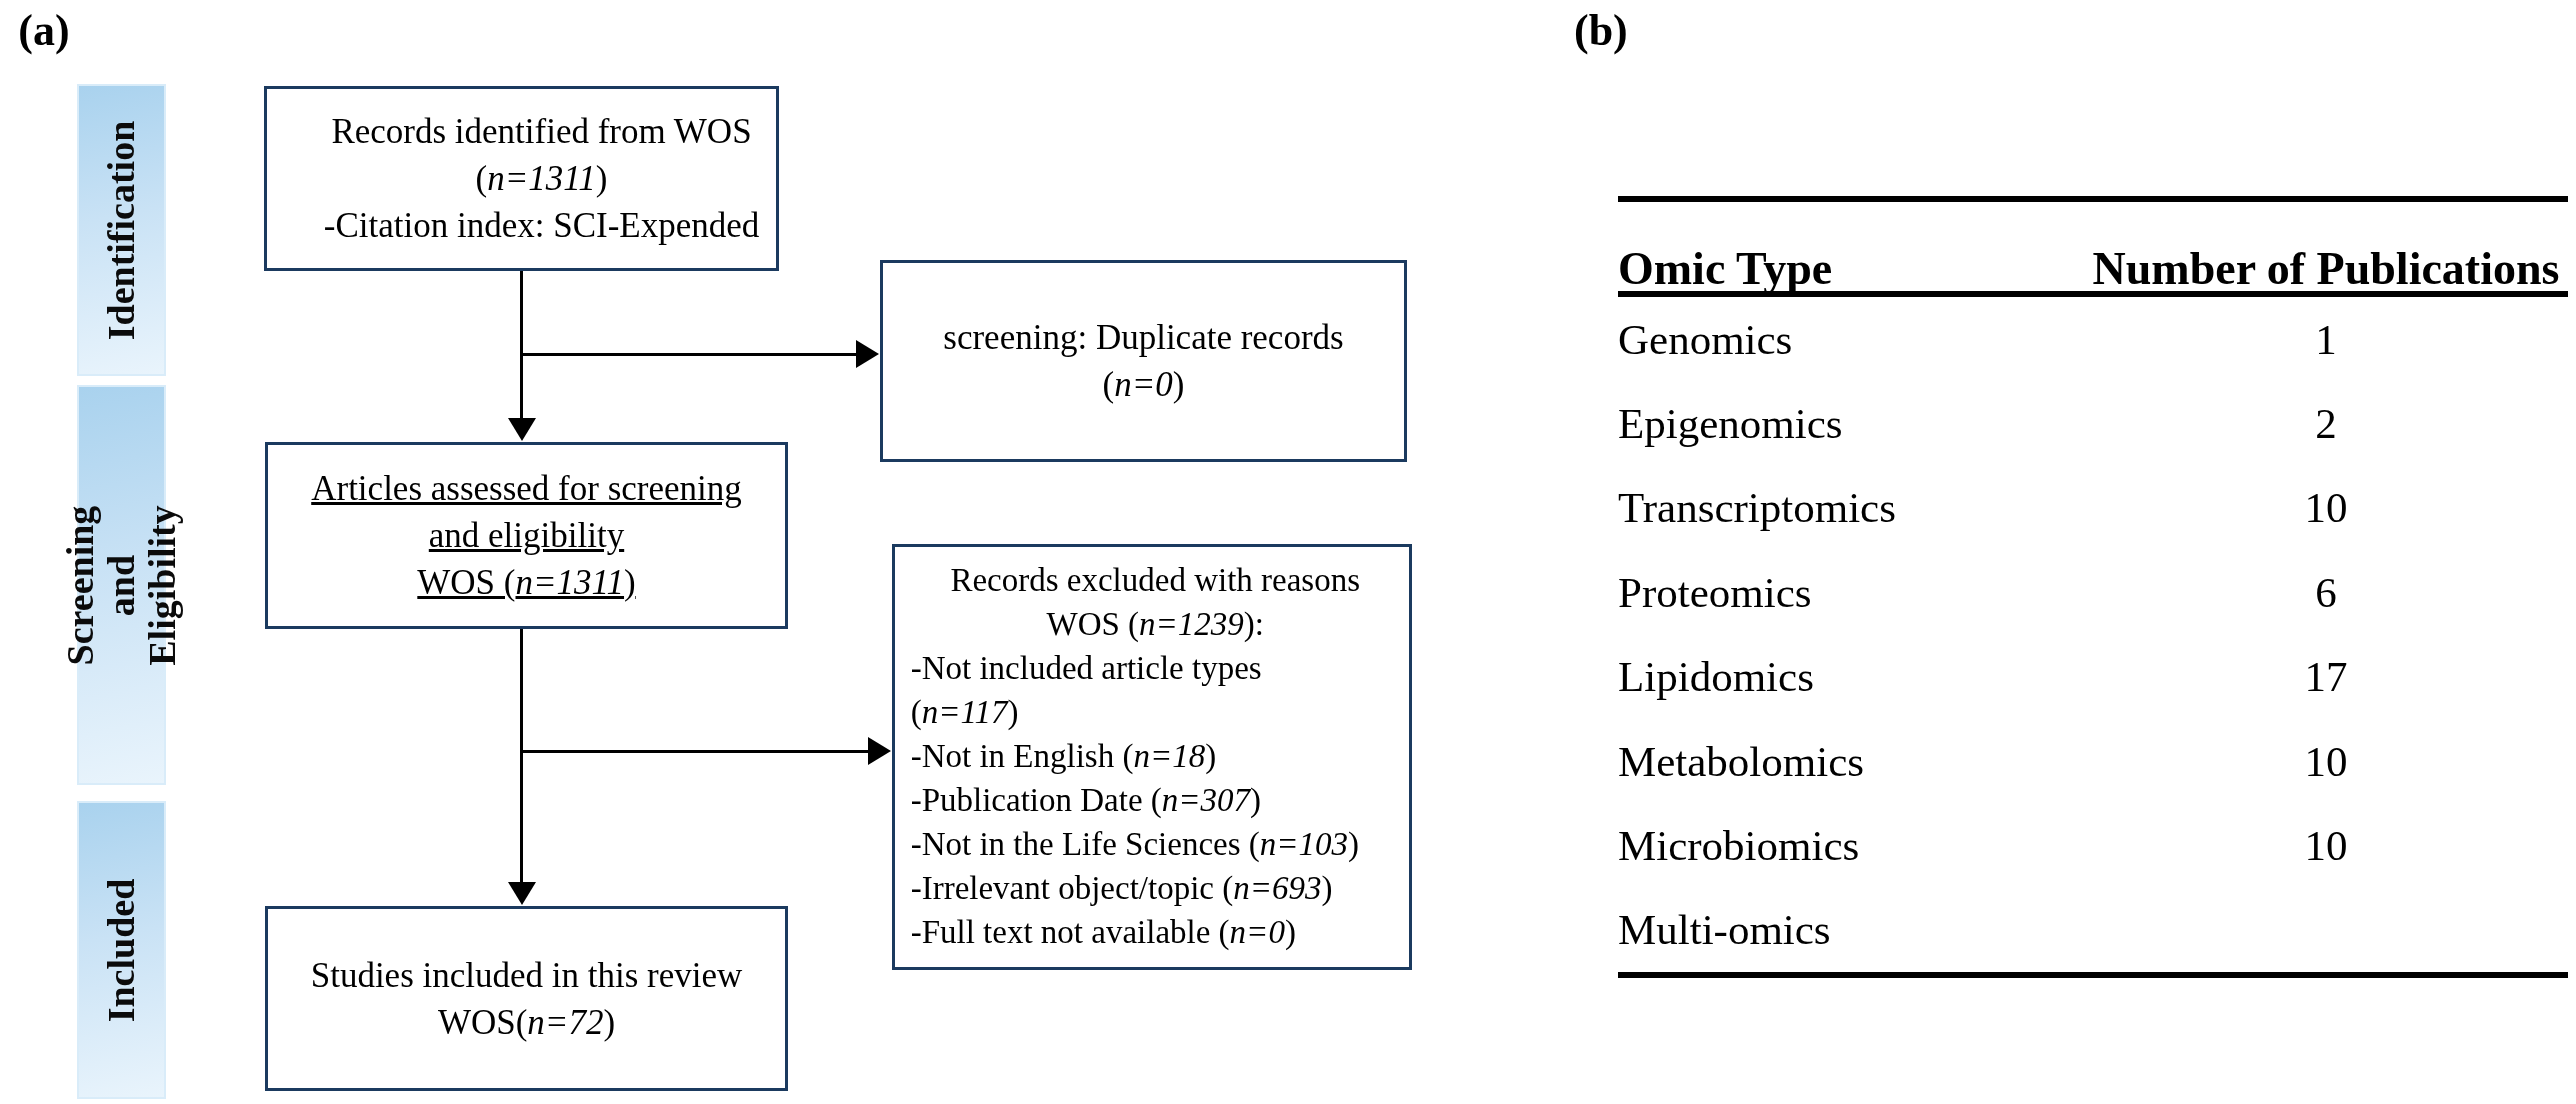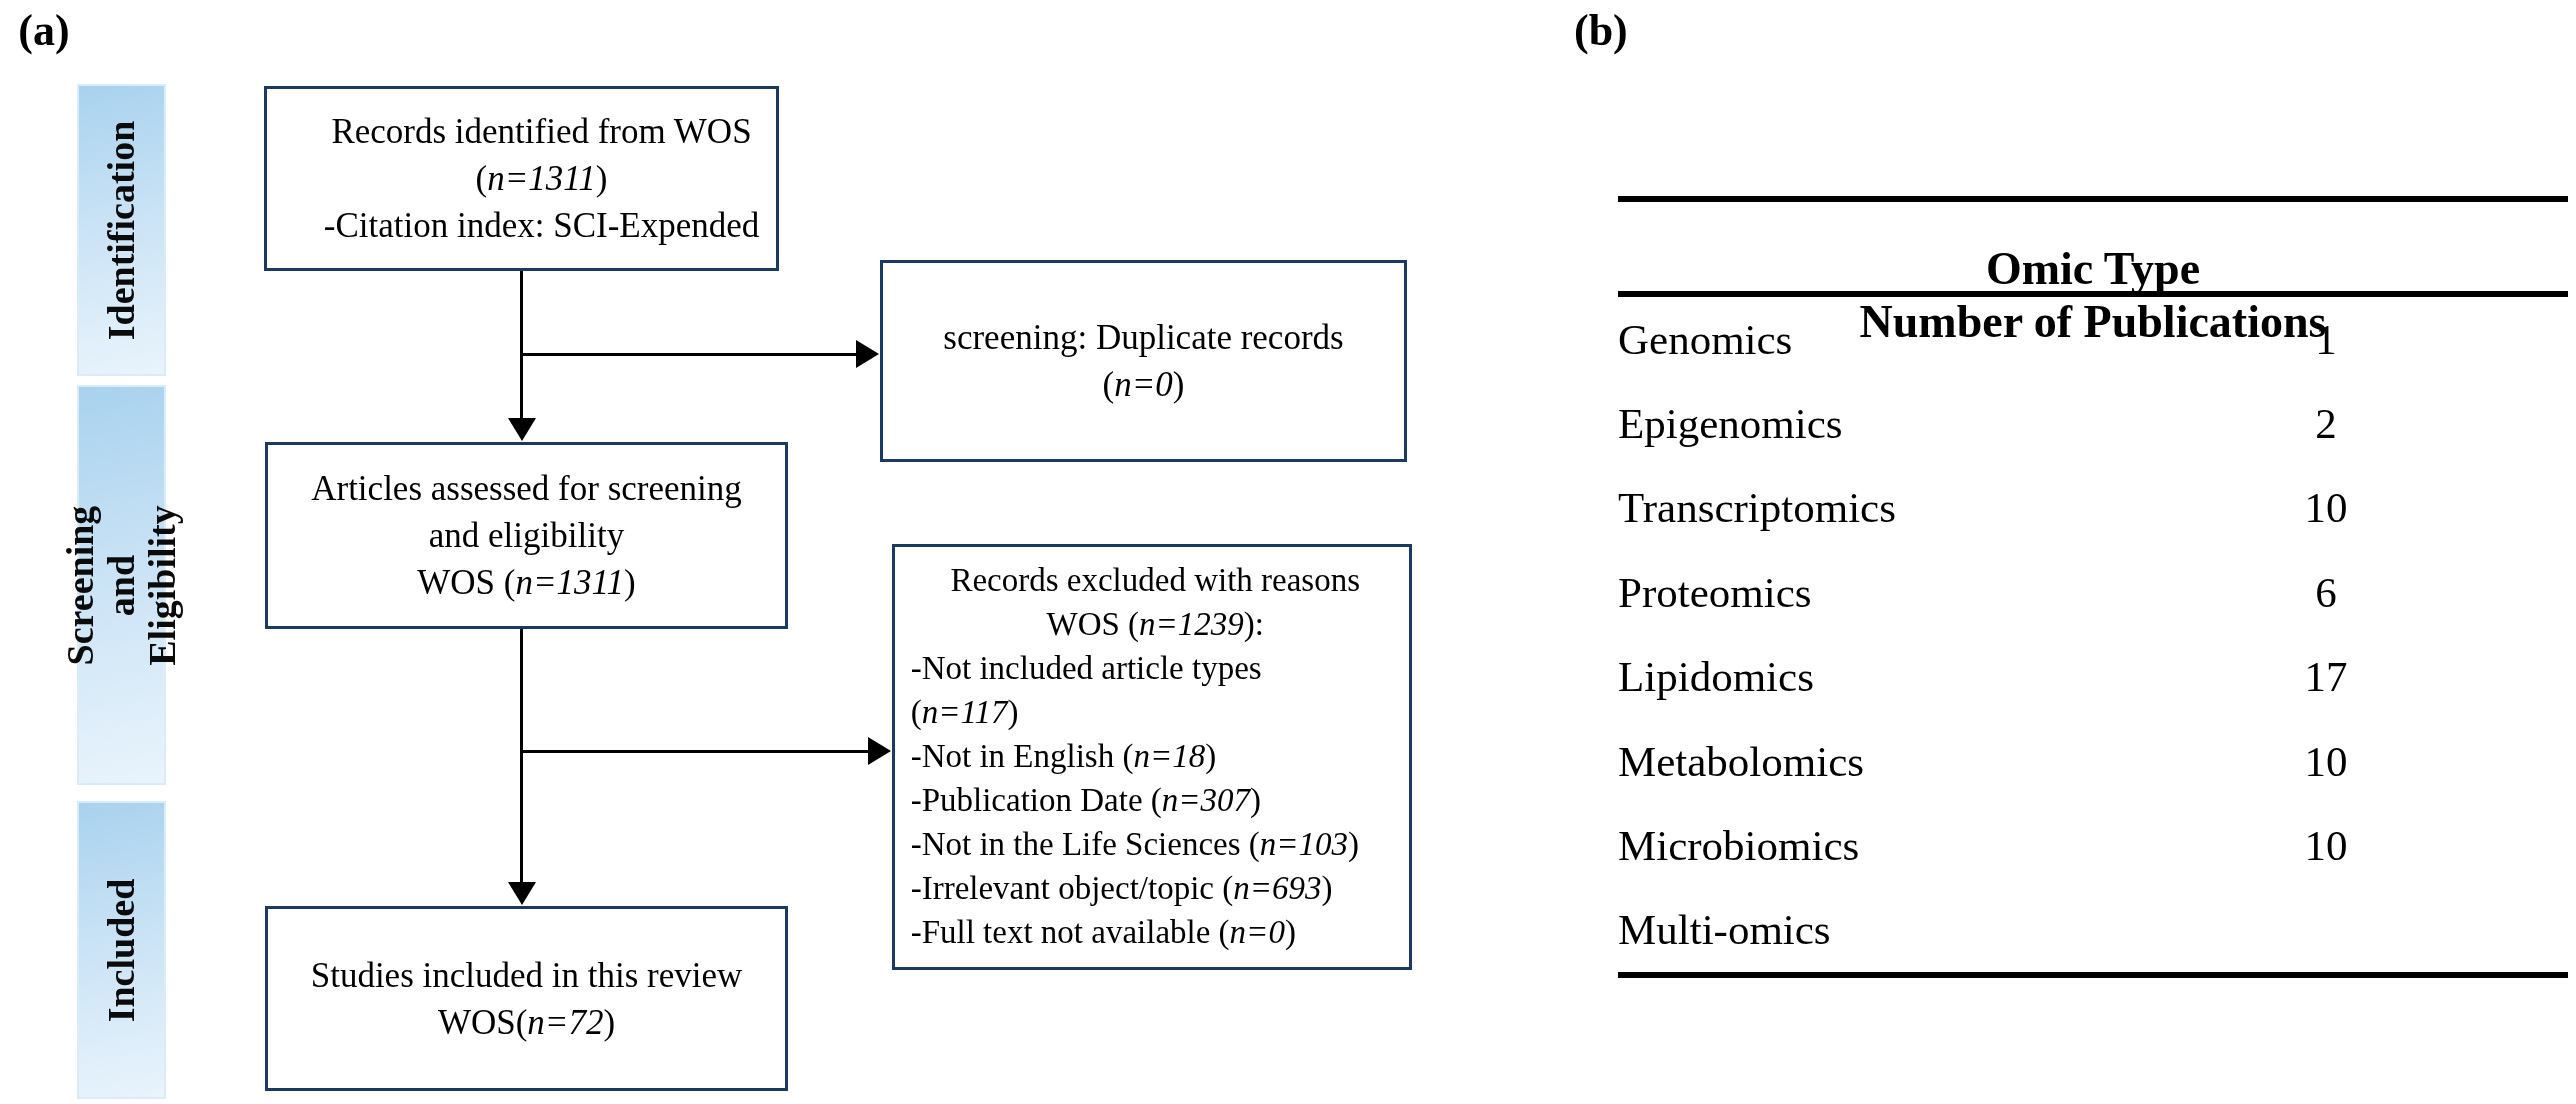--- a/index.html
+++ b/index.html
@@ -72,21 +72,21 @@
   .head-right {
     position: absolute; width: 0; height: 0;
     border-top: 14.4px solid transparent;
     border-bottom: 14.4px solid transparent;
     border-left: 23.6px solid #000000;
   }
   
   .trule { position: absolute; left: 1618px; width: 950px; height: 5.9px; background: #000000; }
   #tbl-header {
     position: absolute; left: 1618px; top: 242px; width: 950px; height: 52px;
-    display: flex; align-items: center; flex-direction: column;
+    display: flex; align-items: center;
   }
   .th-type { flex: 1; text-align: left; font-weight: bold; font-size: 46px; }
   .th-count { width: 484px; text-align: center; font-weight: bold; font-size: 46px; }
   #tbl-rows {
     position: absolute; left: 1618px; top: 297px; width: 950px; height: 675px;
     display: flex; flex-direction: column;
   }
   .trow { flex: 1; display: flex; align-items: center; }
   .tcell-type { flex: 1; text-align: left; font-size: 43px; }
   .tcell-count { width: 484px; text-align: center; font-size: 43px; }
@@ -114,21 +114,21 @@
       <div class="bline center"><span>Records identified from WOS</span></div>
       <div class="bline center"><span>(</span><span class="it">n=1311</span><span>)</span></div>
       <div class="bline center"><span>-Citation index: SCI-Expended</span></div>
     </div>
 
   <div class="fbox" style="left:880px; top:260px; width:527px; height:202px;">
       <div class="bline center"><span>screening: Duplicate records</span></div>
       <div class="bline center"><span>(</span><span class="it">n=0</span><span>)</span></div>
     </div>
 
-  <div class="fbox" style="left:265px; top:442px; width:523px; height:187px;">
+  <div class="fbox" style="left:265px; top:442px; width:523px; height:187px;text-decoration:underline;">
       <div class="bline center"><span>Articles assessed for screening</span></div>
       <div class="bline center"><span>and eligibility</span></div>
       <div class="bline center"><span>WOS (</span><span class="it">n=1311</span><span>)</span></div>
     </div>
 
   <div class="fbox excluded" style="left:892px; top:544px; width:520px; height:426px;">
       <div class="bline center"><span>Records excluded with reasons</span></div>
       <div class="bline center"><span>WOS (</span><span class="it">n=1239</span><span>):</span></div>
       <div class="bline left"><span>-Not included article types</span></div>
       <div class="bline left"><span>(</span><span class="it">n=117</span><span>)</span></div>

